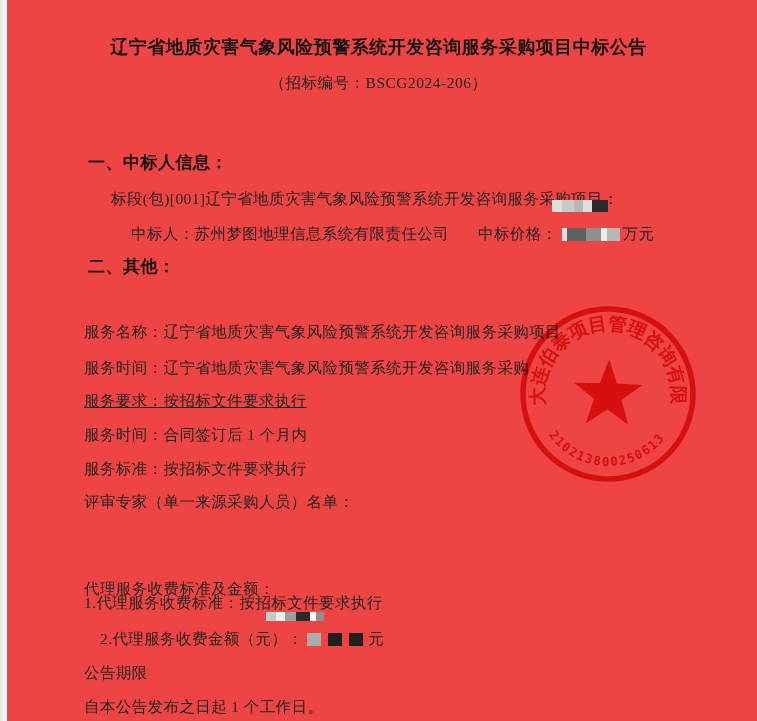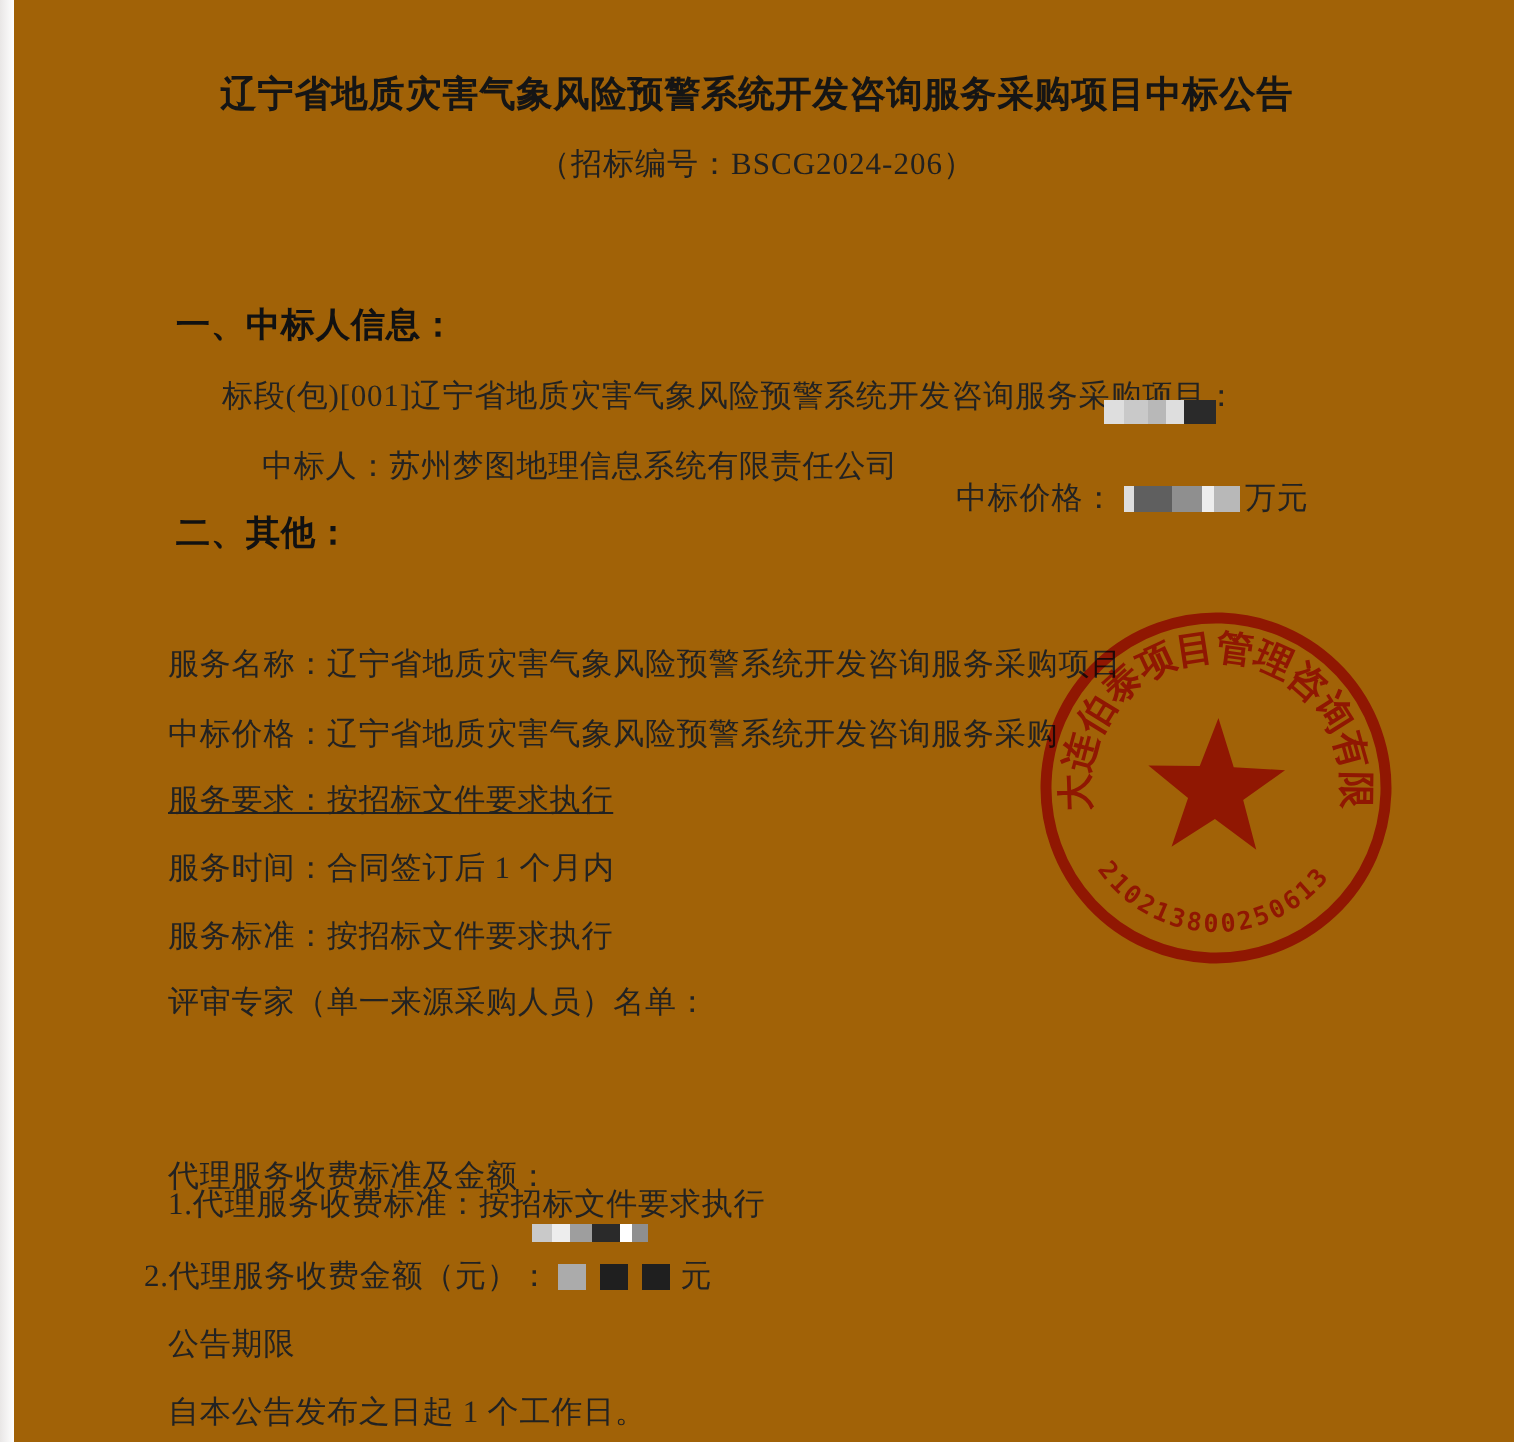--- a/index.html
+++ b/index.html
@@ -1,19 +1,19 @@
 <!DOCTYPE html>
 <html><head>
 <meta charset="utf-8">
 <style>
   html,body{margin:0;padding:0;background:#ffffff;}
   .page{
     position:relative;
     width:757px;height:721px;
-    background:#a16207;
+    background:#ef4444;
     overflow:hidden;
     font-family:"Liberation Serif","DejaVu Serif",serif;
     color:#1c1c1c;
   }
   .abs{position:absolute;white-space:nowrap;line-height:1.25;}
   .doc-title{
     left:0;right:0;top:36px;text-align:center;
     font-size:18px;font-weight:bold;letter-spacing:0.5px;color:#151515;
   }
   .doc-subtitle{
@@ -59,51 +59,51 @@
     <i class="g7" style="width:10px"></i>
       <i class="g6" style="width:12px"></i>
       <i class="g5" style="width:9px"></i>
       <i class="g7" style="width:9px"></i>
       <i class="g1" style="width:16px"></i>
   </div>
 
   <div class="abs body-line" style="left:131px;top:224px;">
     <span>中标人：</span><span>苏州梦图地理信息系统有限责任公司</span>
   </div>
-  <div class="abs body-line" style="left:478px;top:240px;">
+  <div class="abs body-line" style="left:478px;top:224px;">
     <span>中标价格：</span><span class="mosaic r-price">
         <i class="g7" style="width:5px"></i>
         <i class="g2" style="width:19px"></i>
         <i class="g3" style="width:15px"></i>
         <i class="g8" style="width:6px"></i>
         <i class="g5" style="width:13px"></i>
       </span><span>万元</span>
   </div>
 
   <div class="abs h1" style="left:88px;top:256px;">二、其他：</div>
 
 
   <div class="abs body-line" style="left:84px;top:324px;font-family:Liberation Mono, monospace;">服务名称：辽宁省地质灾害气象风险预警系统开发咨询服务采购项目</div>
-  <div class="abs body-line" style="left:84px;top:358px;">中标价格：辽宁省地质灾害气象风险预警系统开发咨询服务采购</div>
+  <div class="abs body-line" style="left:84px;top:358px;">服务时间：辽宁省地质灾害气象风险预警系统开发咨询服务采购</div>
   <div class="abs body-line" style="left:84px;top:391px;text-decoration:underline;">服务要求：按招标文件要求执行</div>
   <div class="abs body-line" style="left:84px;top:425px;">服务时间：合同签订后 1 个月内</div>
   <div class="abs body-line" style="left:84px;top:492px;">评审专家（单一来源采购人员）名单：</div>
   <div class="abs body-line" style="left:84px;top:459px;">服务标准：按招标文件要求执行</div>
   <div class="abs body-line" style="left:84px;top:579px;">代理服务收费标准及金额：</div>
   <div class="abs body-line" style="left:84px;top:593px;">1.代理服务收费标准：按招标文件要求执行</div>
   <div class="abs mosaic r-strip">
     <i class="g6" style="width:10px"></i>
       <i class="g8" style="width:9px"></i>
       <i class="g4" style="width:11px"></i>
       <i class="g1" style="width:14px"></i>
       <i style="width:6px;background:#ffffff"></i>
       <i class="g3" style="width:8px"></i>
   </div>
 
-  <div class="abs body-line" style="left:72px;top:629px;text-align:center;">
+  <div class="abs body-line" style="left:100px;top:629px;text-align:center;">
     <span>2.代理服务收费金额（元）：</span><span class="gap" style="width:4px"></span><span class="fee-block g9"></span><span class="gap"></span><span class="fee-block gD"></span><span class="gap"></span><span class="fee-block gD"></span><span class="gap" style="width:5px"></span><span>元</span>
   </div>
 
   <div class="abs body-line" style="left:84px;top:663px;">公告期限</div>
   <div class="abs body-line" style="left:84px;top:697px;">自本公告发布之日起 1 个工作日。</div>
 
   <svg class="seal" viewBox="0 0 190 190">
     <circle cx="95" cy="95" r="85" fill="none" stroke="#e1261c" stroke-width="5.5"></circle>
     <polygon fill="#e1261c" points="95,60 103.5,84.3 129.2,84.9 108.8,100.5 116.2,125.1 95,110.5 73.8,125.1 81.2,100.5 60.8,84.9 86.5,84.3"></polygon>
     <defs>

